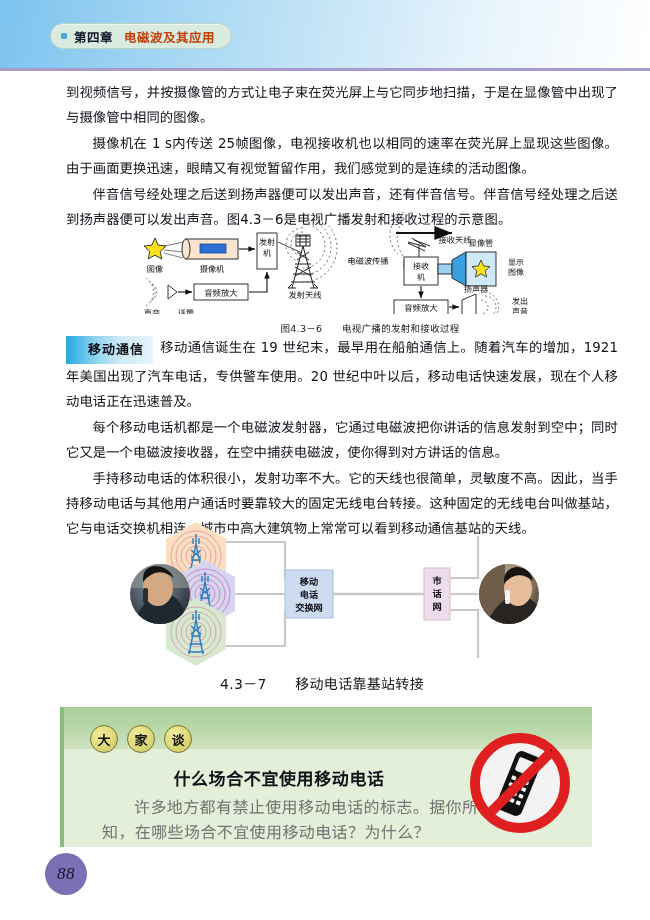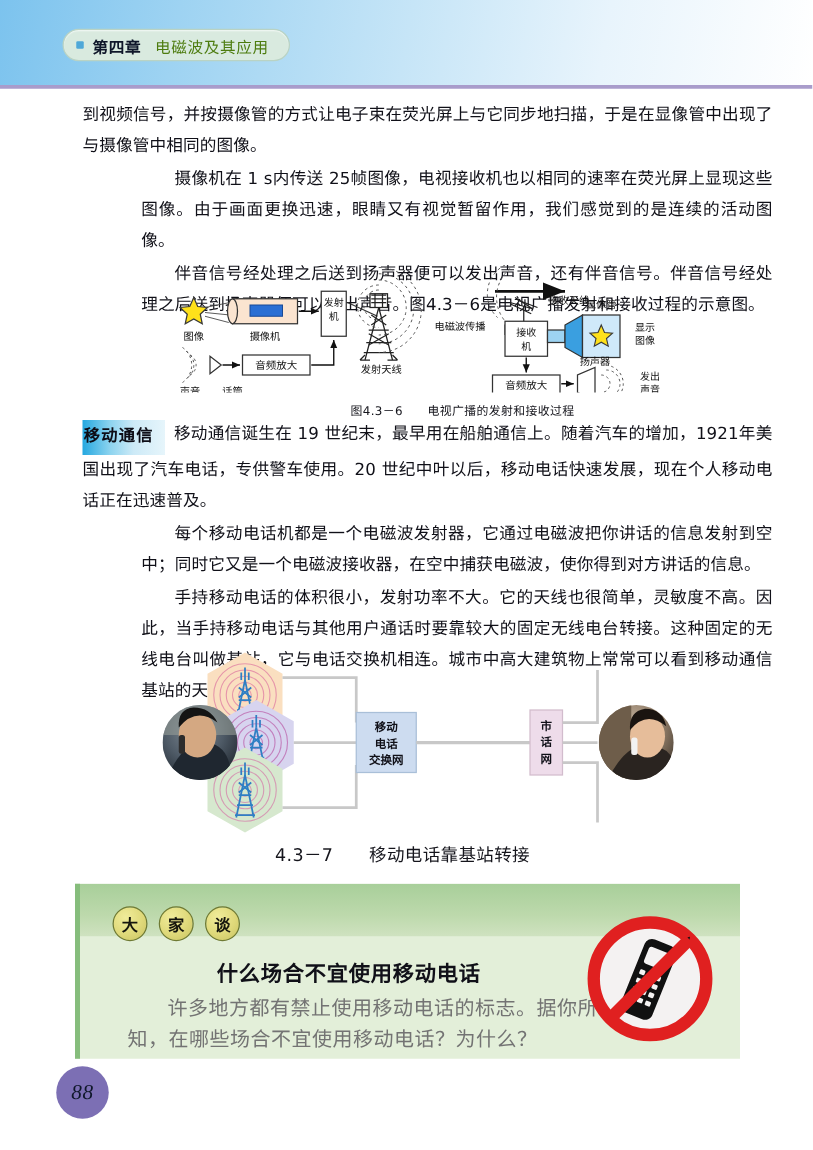--- a/index.html
+++ b/index.html
@@ -46,43 +46,43 @@
   .header-chapter {
     font-family: Liberation Sans, sans-serif;
     font-size: 12.5px;
     font-weight: bold;
     color: #0f172a;
     letter-spacing: .5px;
   }
   .header-title {
     font-family: "DejaVu Sans", sans-serif;
     font-size: 12.5px;
-    font-weight: normal;
-    color: #4d7c0f;
+    font-weight: bold;
+    color: #c2410c;
     letter-spacing: .5px;
     margin-left: 4px;
   }
 
   
   .content {
     position: absolute;
     left: 66px; top: 80px;
     width: 552px;
   }
   p.para {
     margin: 0 0 1px 0;
     font-family: "DejaVu Sans", sans-serif;
     font-size: 13.3px;
     line-height: 25px;
     color: #101018;
     text-align: justify;
     text-justify: inter-ideograph;
     letter-spacing: .1px;
   }
-  p.indent { text-indent: 2em; margin-left: 47px; }
+  p.indent { text-indent: 2em; }
 
   
   .fig436-wrap {
     position: absolute;
     left: 0; top: 212px;
     width: 650px;
     height: 100px;
   }
   .fig-caption {
     font-family: "DejaVu Sans", sans-serif;
@@ -101,21 +101,21 @@
     position: absolute;
     left: 0; top: 673px;
     width: 644px;
     font-size: 14px;
   }
 
   
   .sec-badge {
     display: inline-block;
     background: linear-gradient(90deg, #25a8e0 0%, #8ed4ef 34%, #cdeaf7 62%, #e6f5fb 100%);
-    padding: 1px 9px 2px 1px;
+    padding: 1px 9px 2px 22px;
     margin-right: 7px;
     vertical-align: -2px;
   }
   .sec-badge span {
     font-family: "DejaVu Sans", sans-serif;
     font-size: 13px;
     font-weight: bold;
     color: #0d0d16;
     letter-spacing: 1px;
   }

